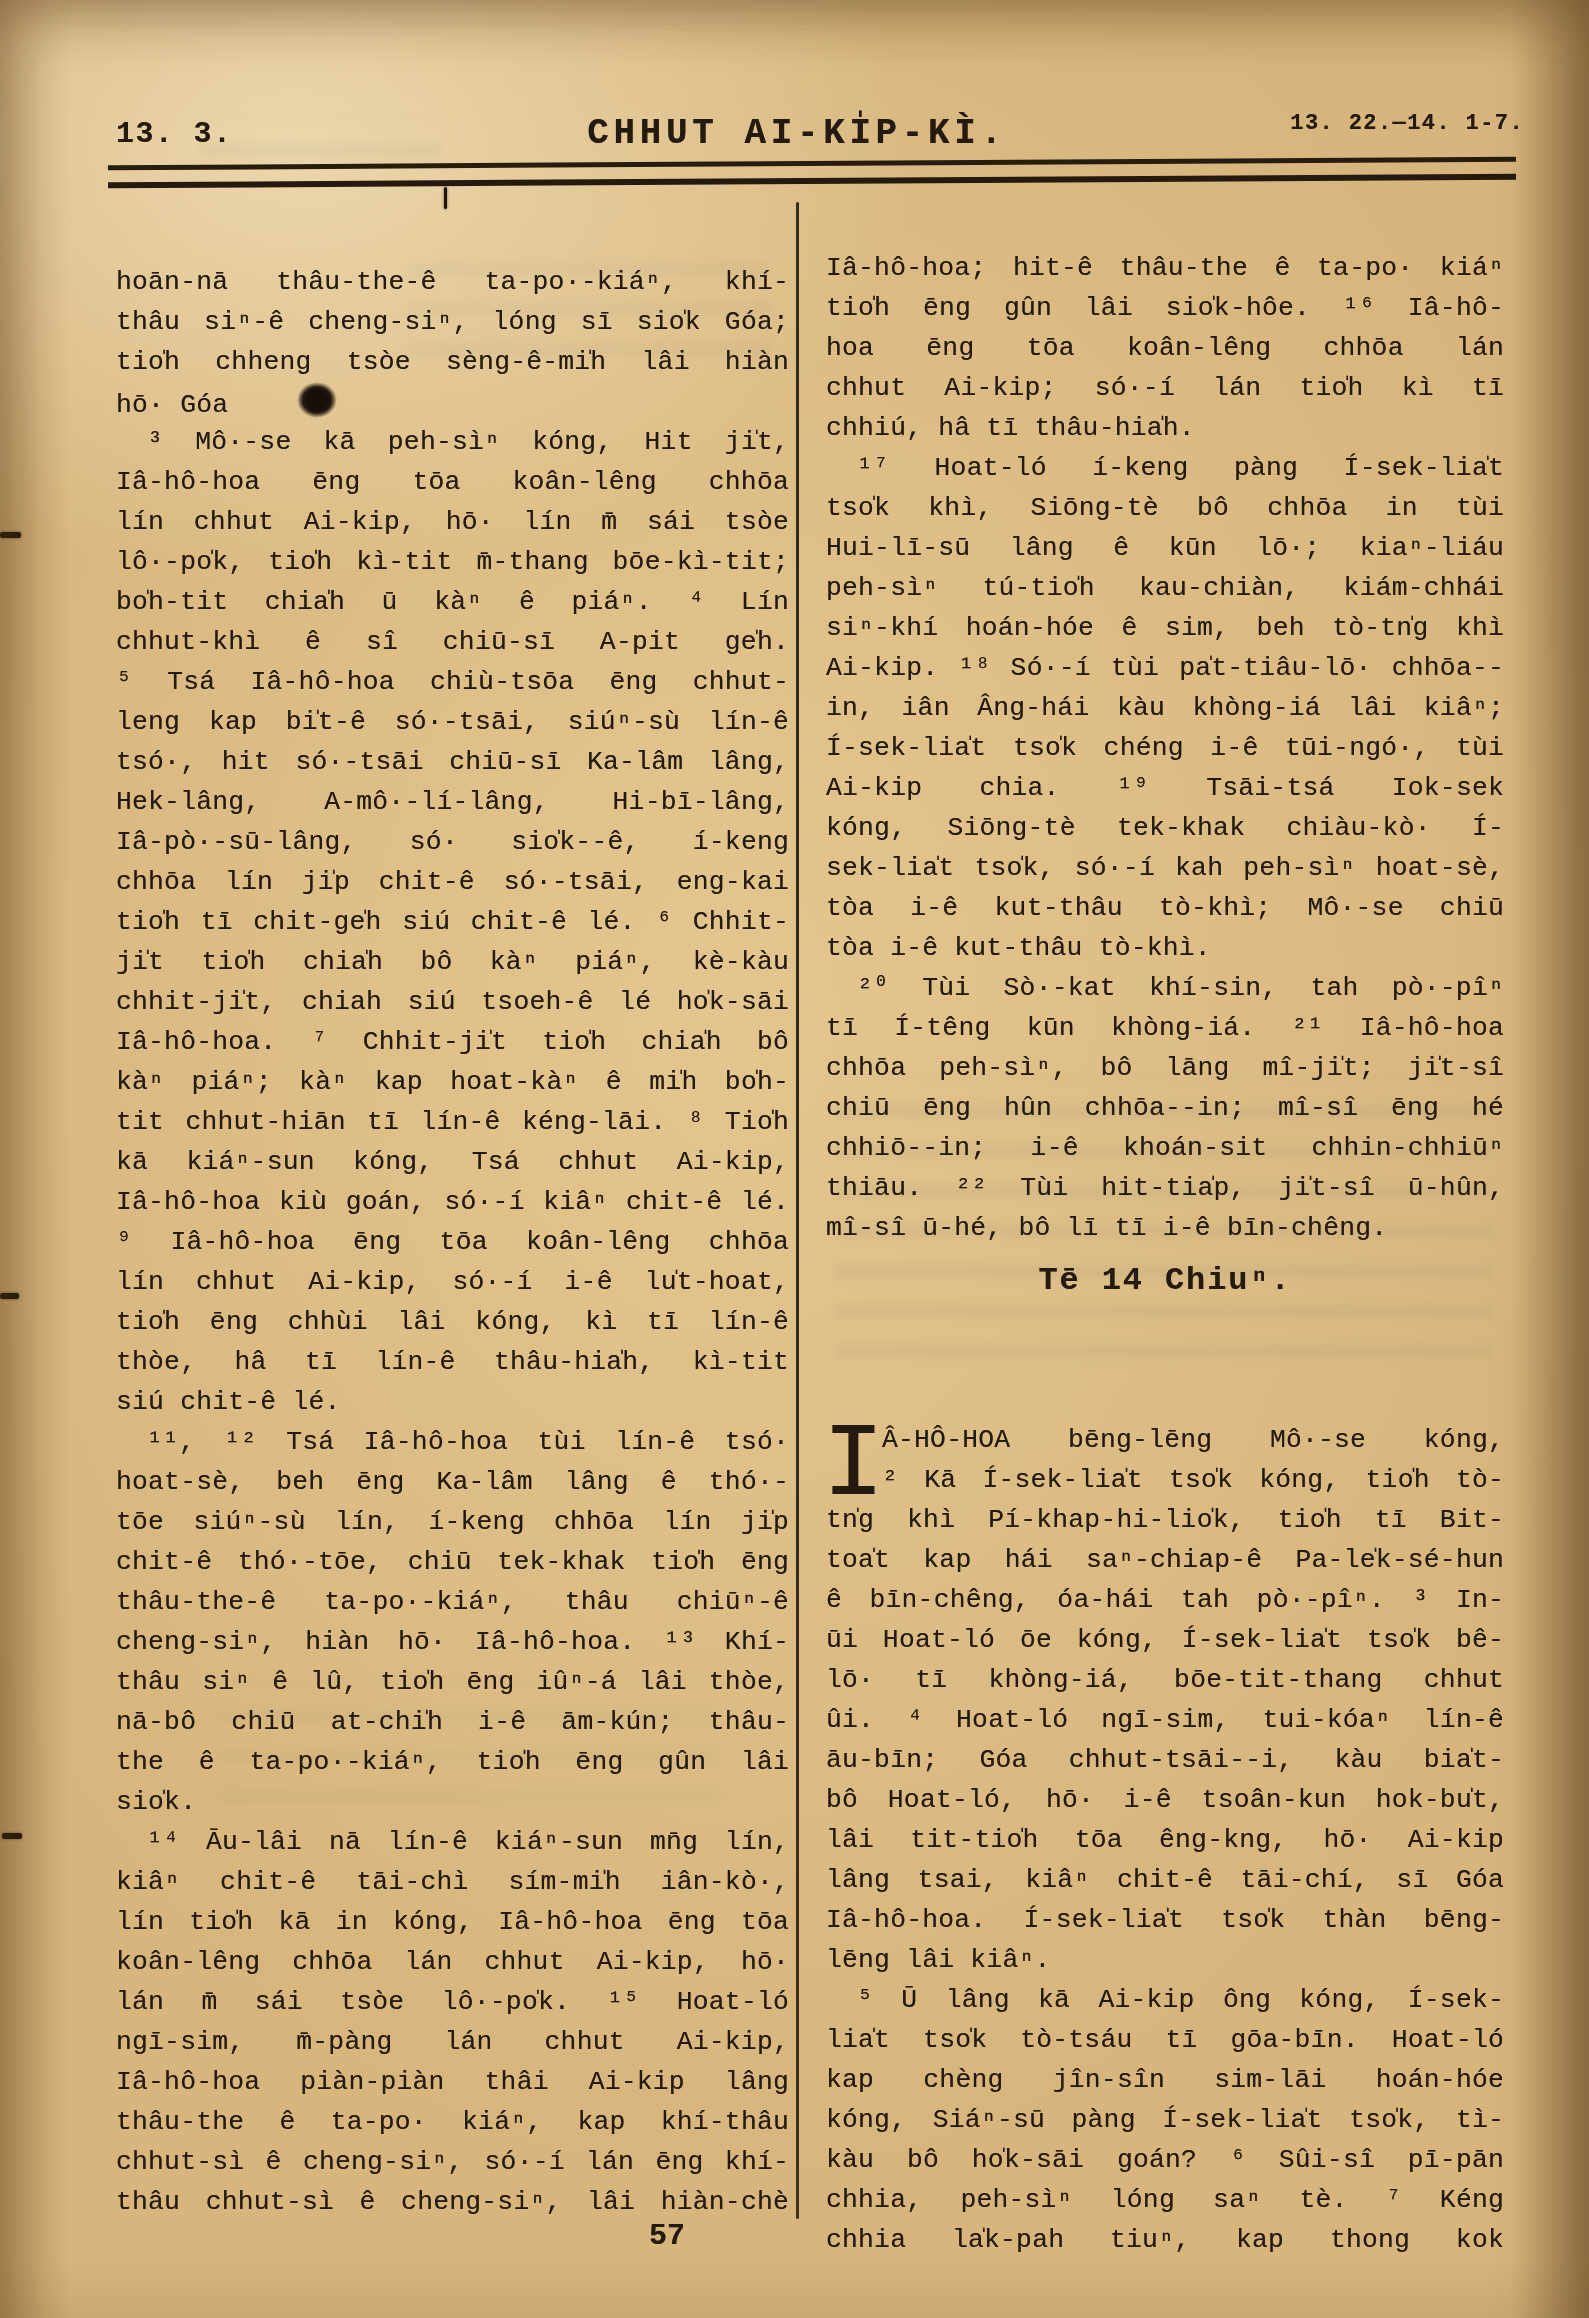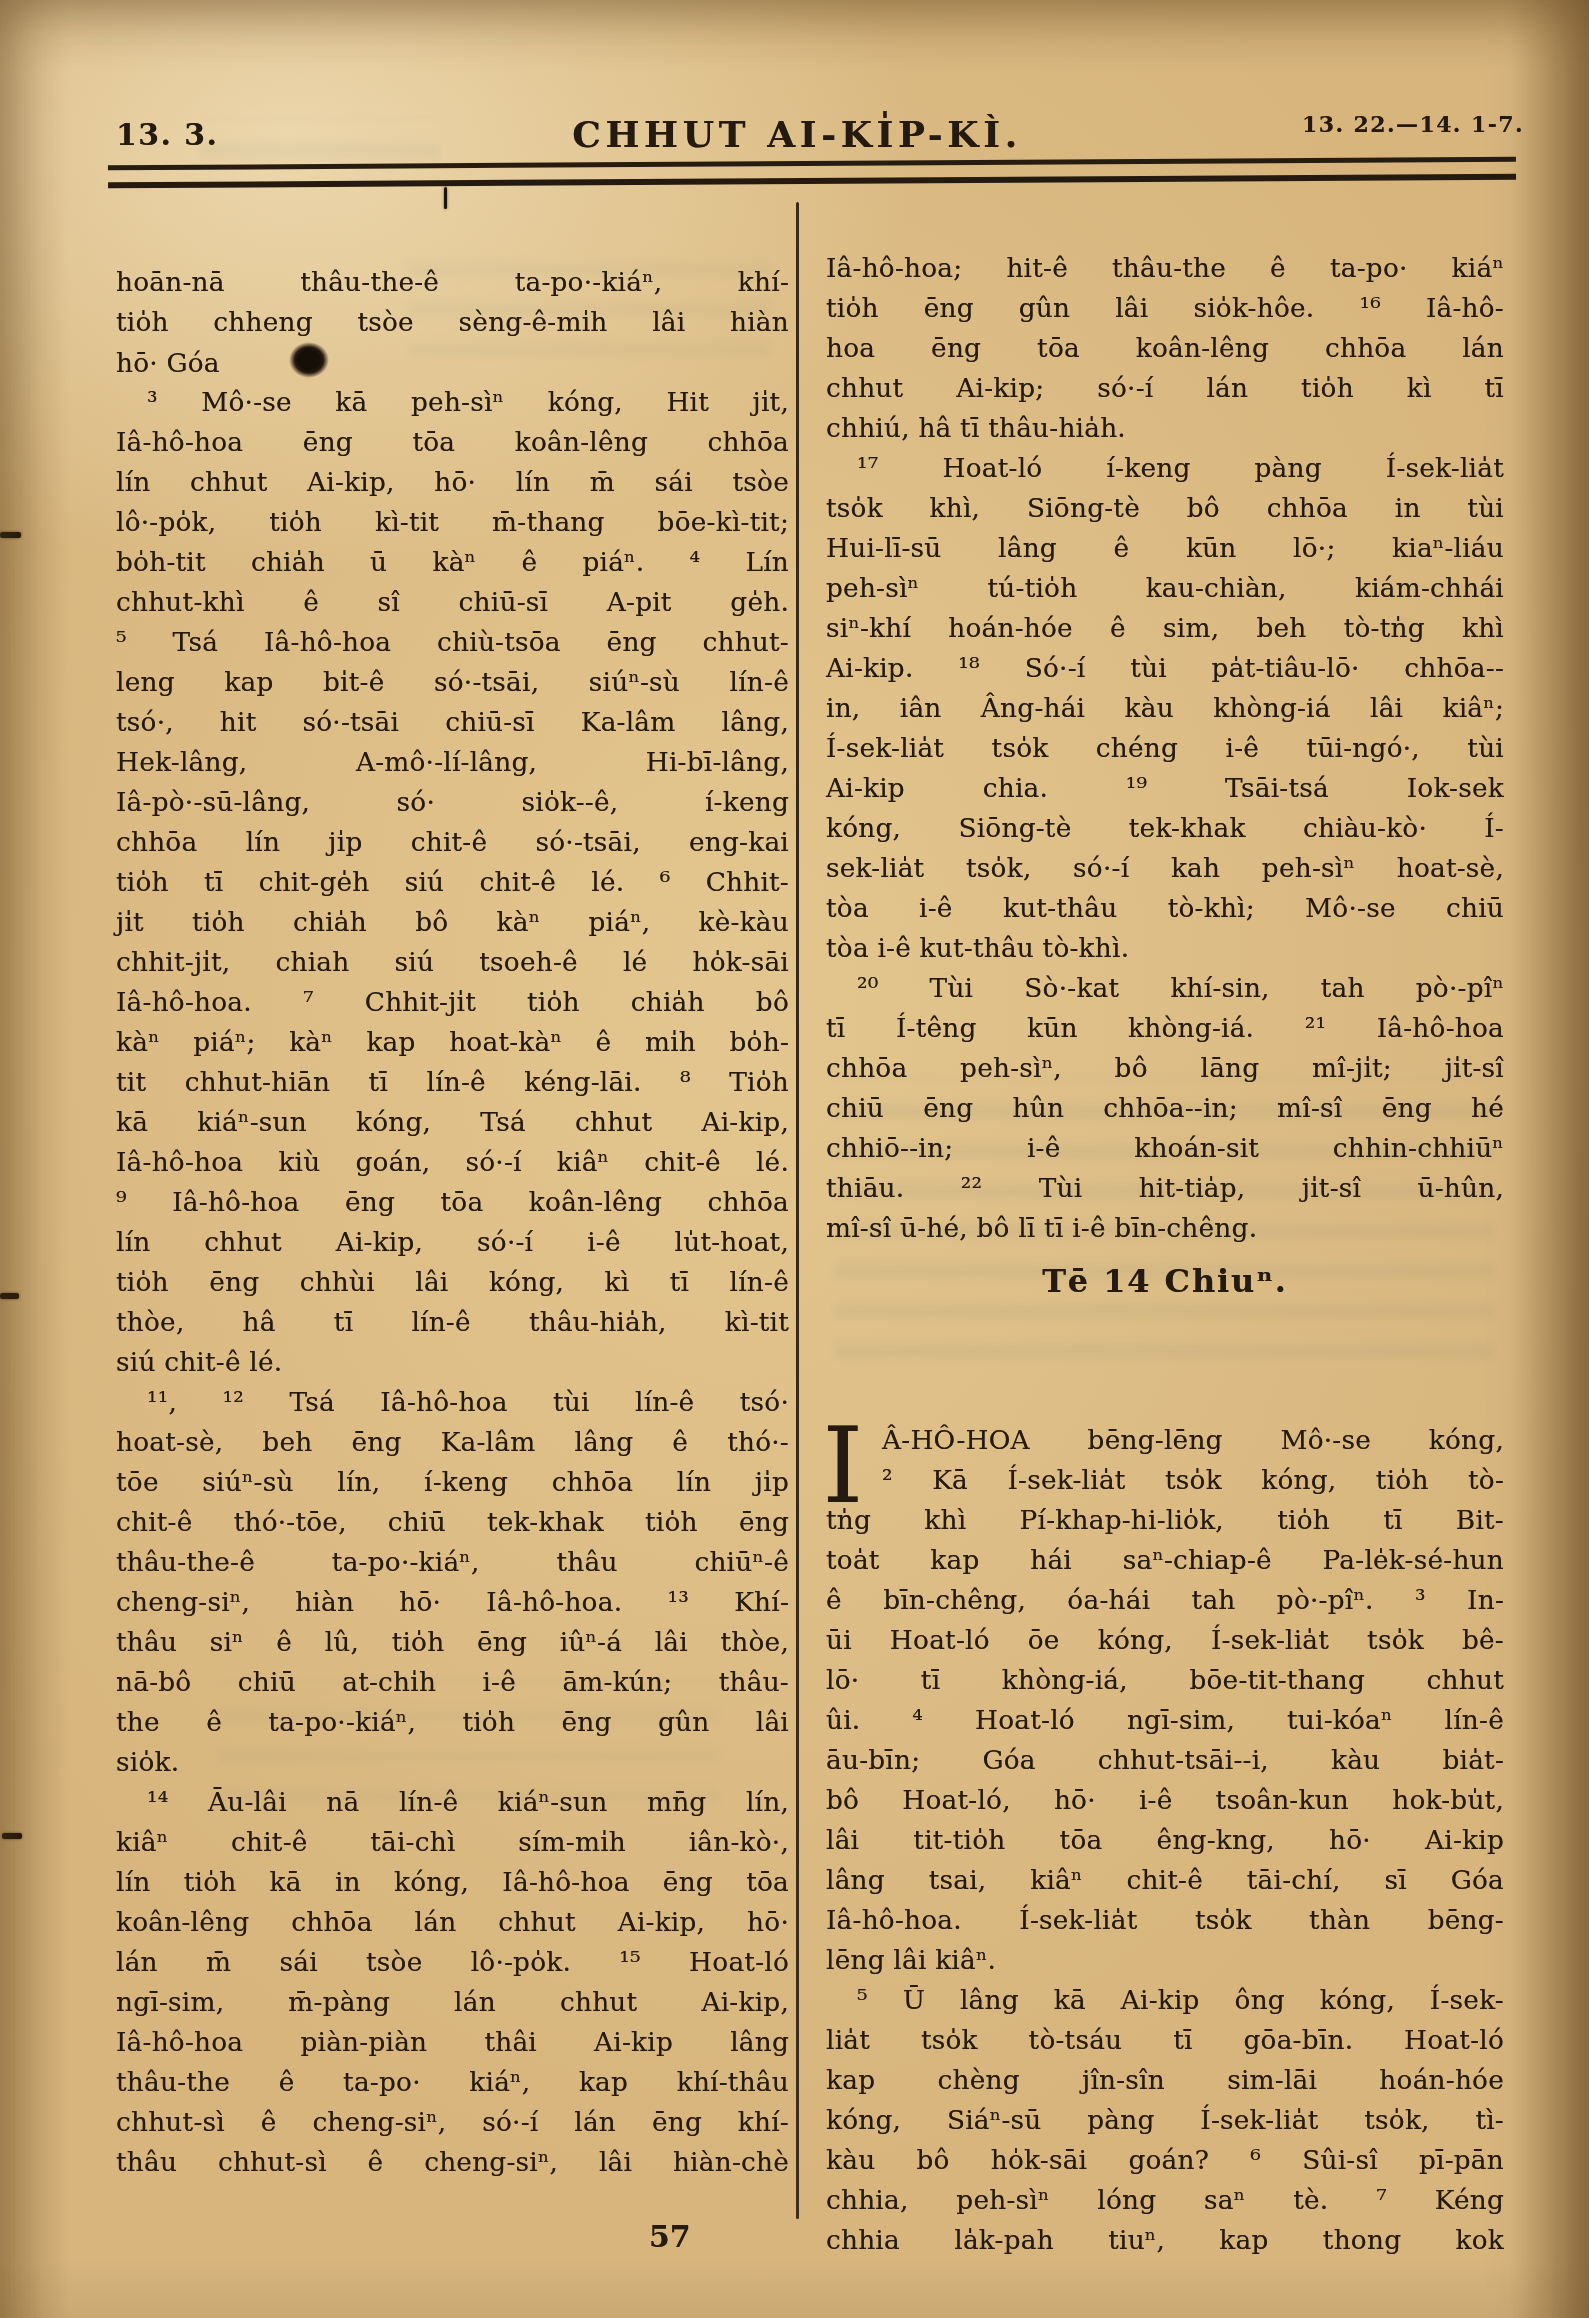--- a/index.html
+++ b/index.html
@@ -18,21 +18,21 @@
       #d7b57d;
   }
   .page::after{
     content:"";position:absolute;inset:0;pointer-events:none;
     box-shadow:
       inset -32px 0 65px rgba(92,62,26,.34),
       inset 21px 0 46px rgba(100,70,30,.20),
       inset 0 -25.5px 60px rgba(100,70,30,.22),
       inset 0 21px 42px rgba(125,92,48,.12);
   }
-  .txt{ text-shadow:0 0 0.5px rgba(30,20,10,.55); }
+  .txt{ text-shadow:0 0 0.5px rgba(30,20,10,.55);font-family:Liberation Mono, monospace; }
 
   .hdr-left{position:absolute;left:116px;top:117px;font-size:30px;font-weight:bold;letter-spacing:1.4px;}
   .hdr-center{position:absolute;left:519px;top:113px;width:556px;text-align:center;font-size:36px;font-weight:bold;letter-spacing:4.6px;}
   .hdr-right{position:absolute;right:65px;top:111px;font-size:22px;font-weight:bold;letter-spacing:1.4px;}
 
   .rule{
     position:absolute;left:108px;top:161px;width:1408px;height:12px;
     border-top:5.1px solid #261c10;border-bottom:6px solid #241a10;
     transform:rotate(-.35deg);
   }
@@ -92,20 +92,21 @@
 
   <div class="hdr-left txt">13. 3.</div>
   <div class="hdr-center txt">CHHUT AI-KI̍P-KÌ.</div>
   <div class="hdr-right txt">13. 22.—14. 1-7.</div>
 
   <div class="rule"></div>
   <div class="divider"></div>
 
   <div class="col col-left txt">
       <div class="tl">hoān-nā thâu-the-ê ta-po·-kiáⁿ, khí-</div>
+      <div class="tl">thâu siⁿ-ê cheng-siⁿ, lóng sī sio̍k Góa;</div>
       <div class="tl">tio̍h chheng tsòe sèng-ê-mi̍h lâi hiàn</div>
       <div class="tl end">hō· Góa<span class="blot"></span></div>
       <div class="tl ind">³ Mô·-se kā peh-sìⁿ kóng, Hit ji̍t,</div>
       <div class="tl">Iâ-hô-hoa ēng tōa koân-lêng chhōa</div>
       <div class="tl">lín chhut Ai-kip, hō· lín m̄ sái tsòe</div>
       <div class="tl">lô·-po̍k, tio̍h kì-tit m̄-thang bōe-kì-tit;</div>
       <div class="tl">bo̍h-tit chia̍h ū kàⁿ ê piáⁿ. ⁴ Lín</div>
       <div class="tl">chhut-khì ê sî chiū-sī A-pit ge̍h.</div>
       <div class="tl">⁵ Tsá Iâ-hô-hoa chiù-tsōa ēng chhut-</div>
       <div class="tl">leng kap bi̍t-ê só·-tsāi, siúⁿ-sù lín-ê</div>

